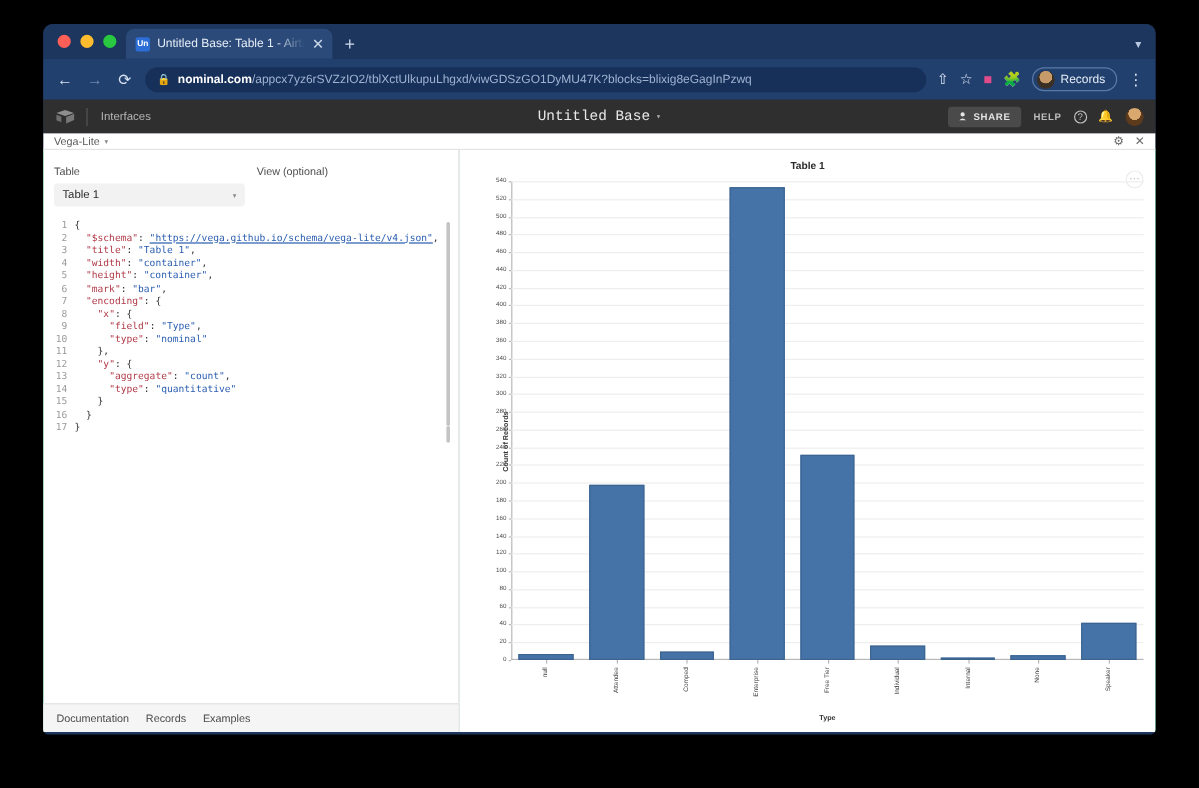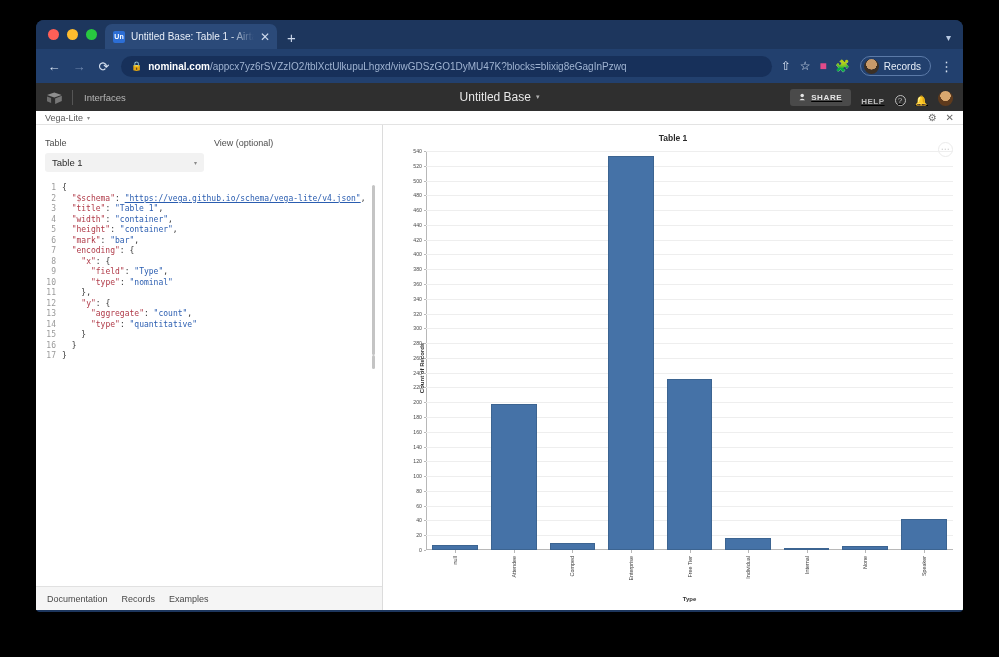--- a/index.html
+++ b/index.html
@@ -118,26 +118,27 @@
     display: inline-block;
   }
   #app-divider {
     width: 1px; height: 15px; background: #555; margin: 0 11px 0 9px;
   }
   #interfaces-link { color: #b6b6b6; font-size: 9.5px; text-align: center; }
   #base-title-wrap {
     position: absolute; left: 0; right: 0;
     display: flex; justify-content: center; align-items: center; gap: 5px;
     pointer-events: none;
+    font-family: Liberation Mono, monospace;
   }
   #base-title { color: #e8e8e8; font-size: 12px; }
   #base-title-caret { color: #b0b0b0; font-size: 7px; }
   #app-bar-right {
-    margin-left: auto; display: flex; align-items: flex-end; gap: 10px;
-    position: relative; z-index: 2; text-decoration: underline;
+    margin-left: auto; display: flex; align-items: center; gap: 10px;
+    position: relative; z-index: 2;
   }
   #share-button {
     background: #4a4a4a; color: #e4e4e4;
     font-size: 8px; font-weight: bold; letter-spacing: 0.6px;
     padding: 4px 9px; border-radius: 3px;
     display: flex; align-items: center; gap: 4px;
   }
   #help-link { color: #bdbdbd; font-size: 8px; font-weight: bold; letter-spacing: 0.5px; }
   .circ-icon {
     width: 11px; height: 11px; border-radius: 50%;

